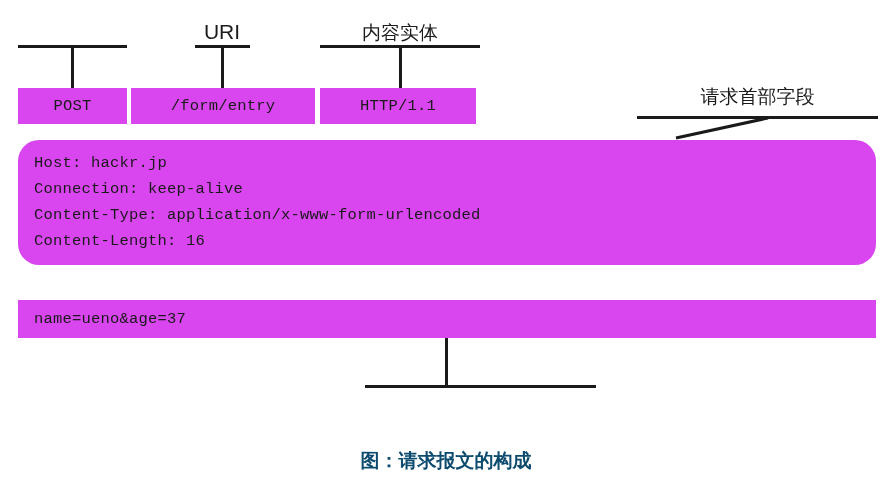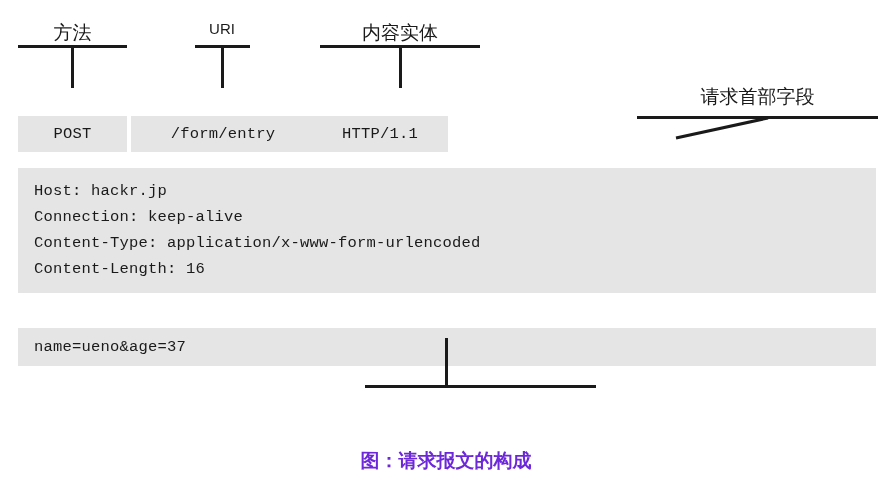--- a/index.html
+++ b/index.html
@@ -18,23 +18,22 @@
   .stage {
     position: absolute;
     left: 0;
     top: 0;
     width: 892px;
     height: 486px;
   }
   
   .block {
     position: absolute;
-    background: #e5e5e5;
+    background: #d946ef;
     box-sizing: border-box;
-    margin-top: 28px;
   }
   .mono {
     font-family: "Liberation Mono", "DejaVu Sans Mono", monospace;
     font-size: 15.5px;
     letter-spacing: 0.2px;
     color: #1a1a1a;
     white-space: pre;
   }
   .rule {
     position: absolute;
@@ -50,37 +49,37 @@
     position: absolute;
     font-family: "Liberation Sans", "DejaVu Sans", sans-serif;
     font-size: 19px;
     color: #1a1a1a;
     white-space: nowrap;
     text-align: center;
   }
   .lat-label {
     position: absolute;
     font-family: "Liberation Sans", sans-serif;
-    font-size: 15px;
+    font-size: 21px;
     color: #1a1a1a;
     white-space: nowrap;
     text-align: center;
   }
   
   #box-method   { left: 18px;  top: 88px; width: 109px; height: 36px; }
   #box-uri      { left: 131px; top: 88px; width: 184px; height: 36px; }
-  #box-version  { left: 312px; top: 88px; width: 136px; height: 36px; }
+  #box-version  { left: 320px; top: 88px; width: 156px; height: 36px; }
   .rl-text {
     position: absolute;
     top: 50%;
     left: 50%;
     transform: translate(-50%, -50%);
   }
   
-  #block-headers { left: 18px; top: 140px; width: 858px; height: 125px; }
+  #block-headers { left: 18px; top: 140px; width: 858px; height: 125px; border-radius: 21px; }
   #block-body    { left: 18px; top: 300px; width: 858px; height: 38px; text-align: right; }
   .header-lines {
     position: absolute;
     left: 16px;
     top: 10px;
     line-height: 26px;
   }
   .body-line {
     position: absolute;
     left: 16px;
@@ -119,30 +118,29 @@
   
   #caption {
     position: absolute;
     left: 0;
     top: 448px;
     width: 892px;
     text-align: center;
     font-family: "Liberation Sans", "DejaVu Sans", sans-serif;
     font-size: 19px;
     font-weight: bold;
-    color: #6d28d9;
+    color: #0c4a6e;
     white-space: nowrap;
   }
 </style>
 </head>
 <body>
 
 <div class="stage">
 
-  <div class="cjk-label" id="label-method">方法</div>
   <div class="lat-label" id="label-uri">URI</div>
   <div class="cjk-label" id="label-version">内容实体</div>
 
   <div class="rule" id="rule-method"></div>
   <div class="rule" id="rule-uri"></div>
   <div class="rule" id="rule-version"></div>
 
   <div class="tick" id="tick-method"></div>
   <div class="tick" id="tick-uri"></div>
   <div class="tick" id="tick-version"></div>

